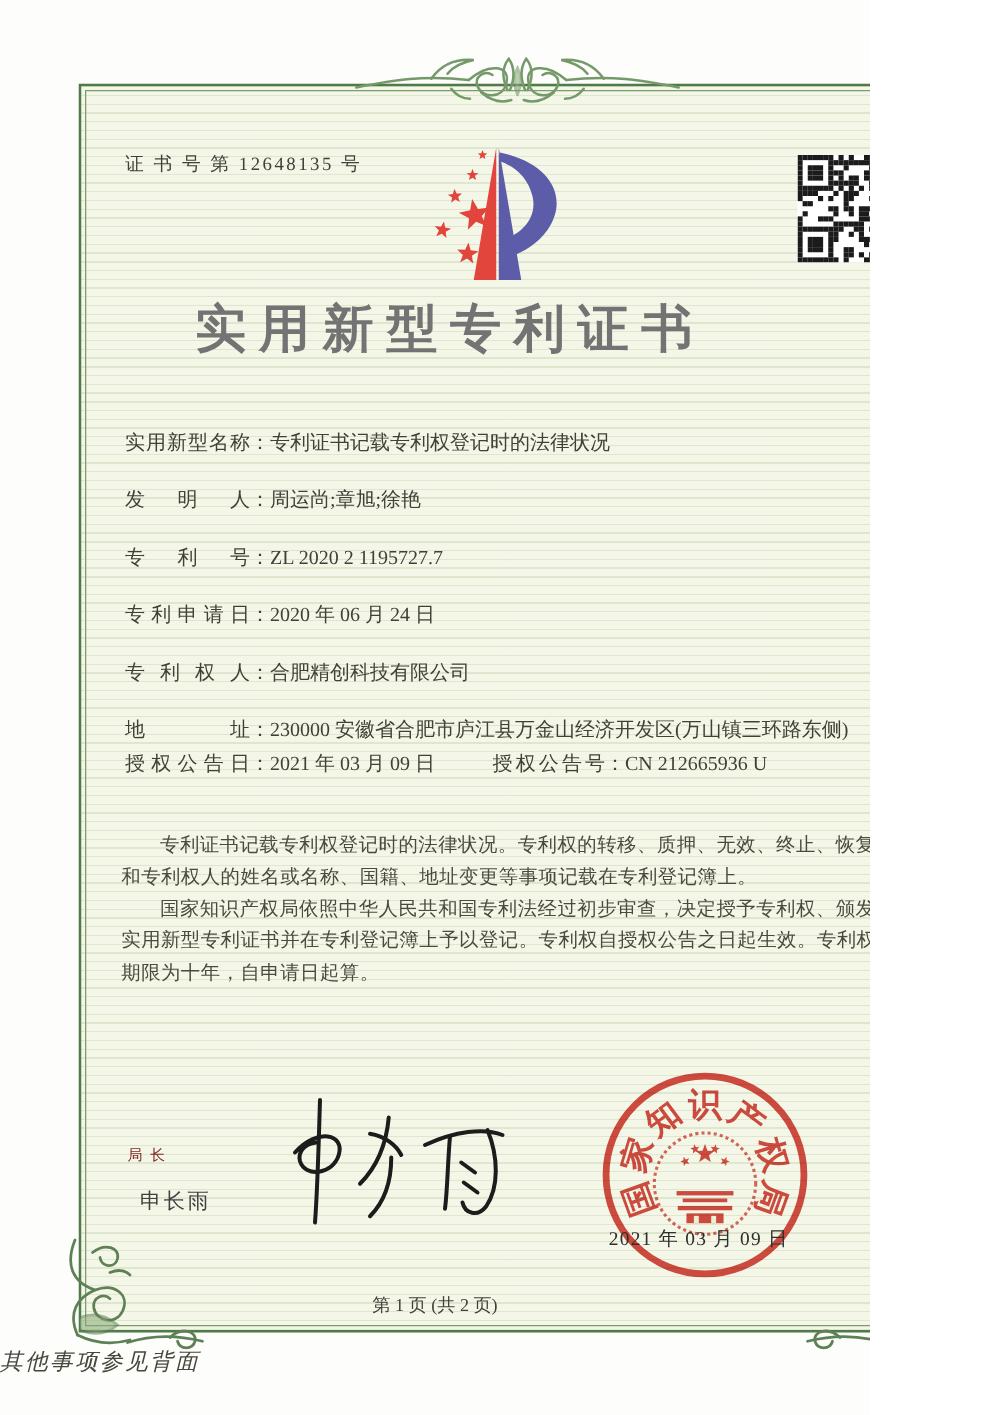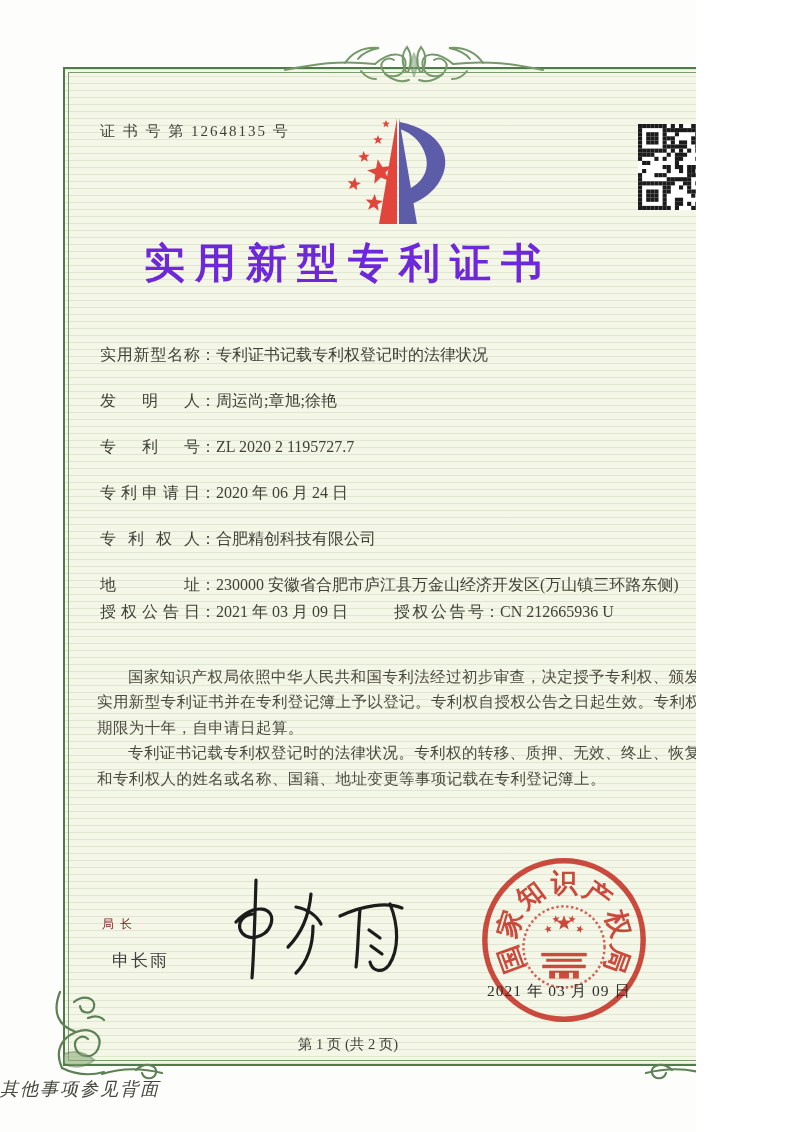--- a/index.html
+++ b/index.html
@@ -16,22 +16,22 @@
 
   .orn{position:absolute;pointer-events:none;}
   .orn-top{left:281px;top:34px;}
   .orn-bl{left:44px;top:988px;}
   .orn-br{left:642px;top:988px;transform:scaleX(-1);}
 
   .cert-no{position:absolute;left:100px;top:122px;font-size:15px;letter-spacing:2px;color:#3f4038;}
   .logo{position:absolute;left:336px;top:110px;}
   .qr{position:absolute;left:638px;top:124px;width:86px;height:86px;background:#fff;}
 
-  .title{position:absolute;left:0;top:236px;width:100%;text-align:center;
-    font-size:41px;font-weight:600;letter-spacing:10px;color:#6d28d9;}
+  .title{position:absolute;left:12px;top:236px;width:100%;text-align:center;
+    font-size:41px;font-weight:600;letter-spacing:10px;color:#737373;}
 
   .fields{position:absolute;left:100px;top:341px;width:614px;font-size:16px;color:#3f4136;}
   .frow{display:flex;line-height:27px;margin-bottom:19px;}
   .frow.tight{margin-bottom:0;}
   .lbl{display:inline-block;width:100px;text-align:justify;text-align-last:justify;flex:0 0 100px;}
   .colon{flex:0 0 16px;}
   .val{flex:1;}
   .grant-row{display:flex;line-height:27px;}
   .grant-row .g2{margin-left:46px;display:flex;}
   .grant-row .g2 .lbl{width:90px;flex:0 0 90px;}
@@ -392,22 +392,22 @@
         <span>2021 年 03 月 09 日</span>
       <span class="g2">
         <span class="lbl">授权公告号</span>
           <span class="colon">：</span>
           <span>CN 212665936 U</span>
       </span>
     </div>
   </div>
 
   <div class="paras">
+    <p>专利证书记载专利权登记时的法律状况。专利权的转移、质押、无效、终止、恢复和专利权人的姓名或名称、国籍、地址变更等事项记载在专利登记簿上。</p>
     <p>国家知识产权局依照中华人民共和国专利法经过初步审查，决定授予专利权、颁发实用新型专利证书并在专利登记簿上予以登记。专利权自授权公告之日起生效。专利权期限为十年，自申请日起算。</p>
-    <p>专利证书记载专利权登记时的法律状况。专利权的转移、质押、无效、终止、恢复和专利权人的姓名或名称、国籍、地址变更等事项记载在专利登记簿上。</p>
   </div>
 
   <div class="signer-title">局长</div>
   <div class="signer-name">申长雨</div>
 
   <svg class="signature" width="200" height="110" viewBox="0 0 200 110">
     <g stroke="#1c1c1c" stroke-width="3.2" fill="none" stroke-linecap="round">
       <path d="M24,48 C42,28 64,33 59,50 C54,66 32,68 28,55 C26,47 32,41 41,40"></path>
       <path d="M44,6 C43,40 42,78 40,104"></path>
       <path d="M99,20 C97,42 89,60 76,73"></path>

